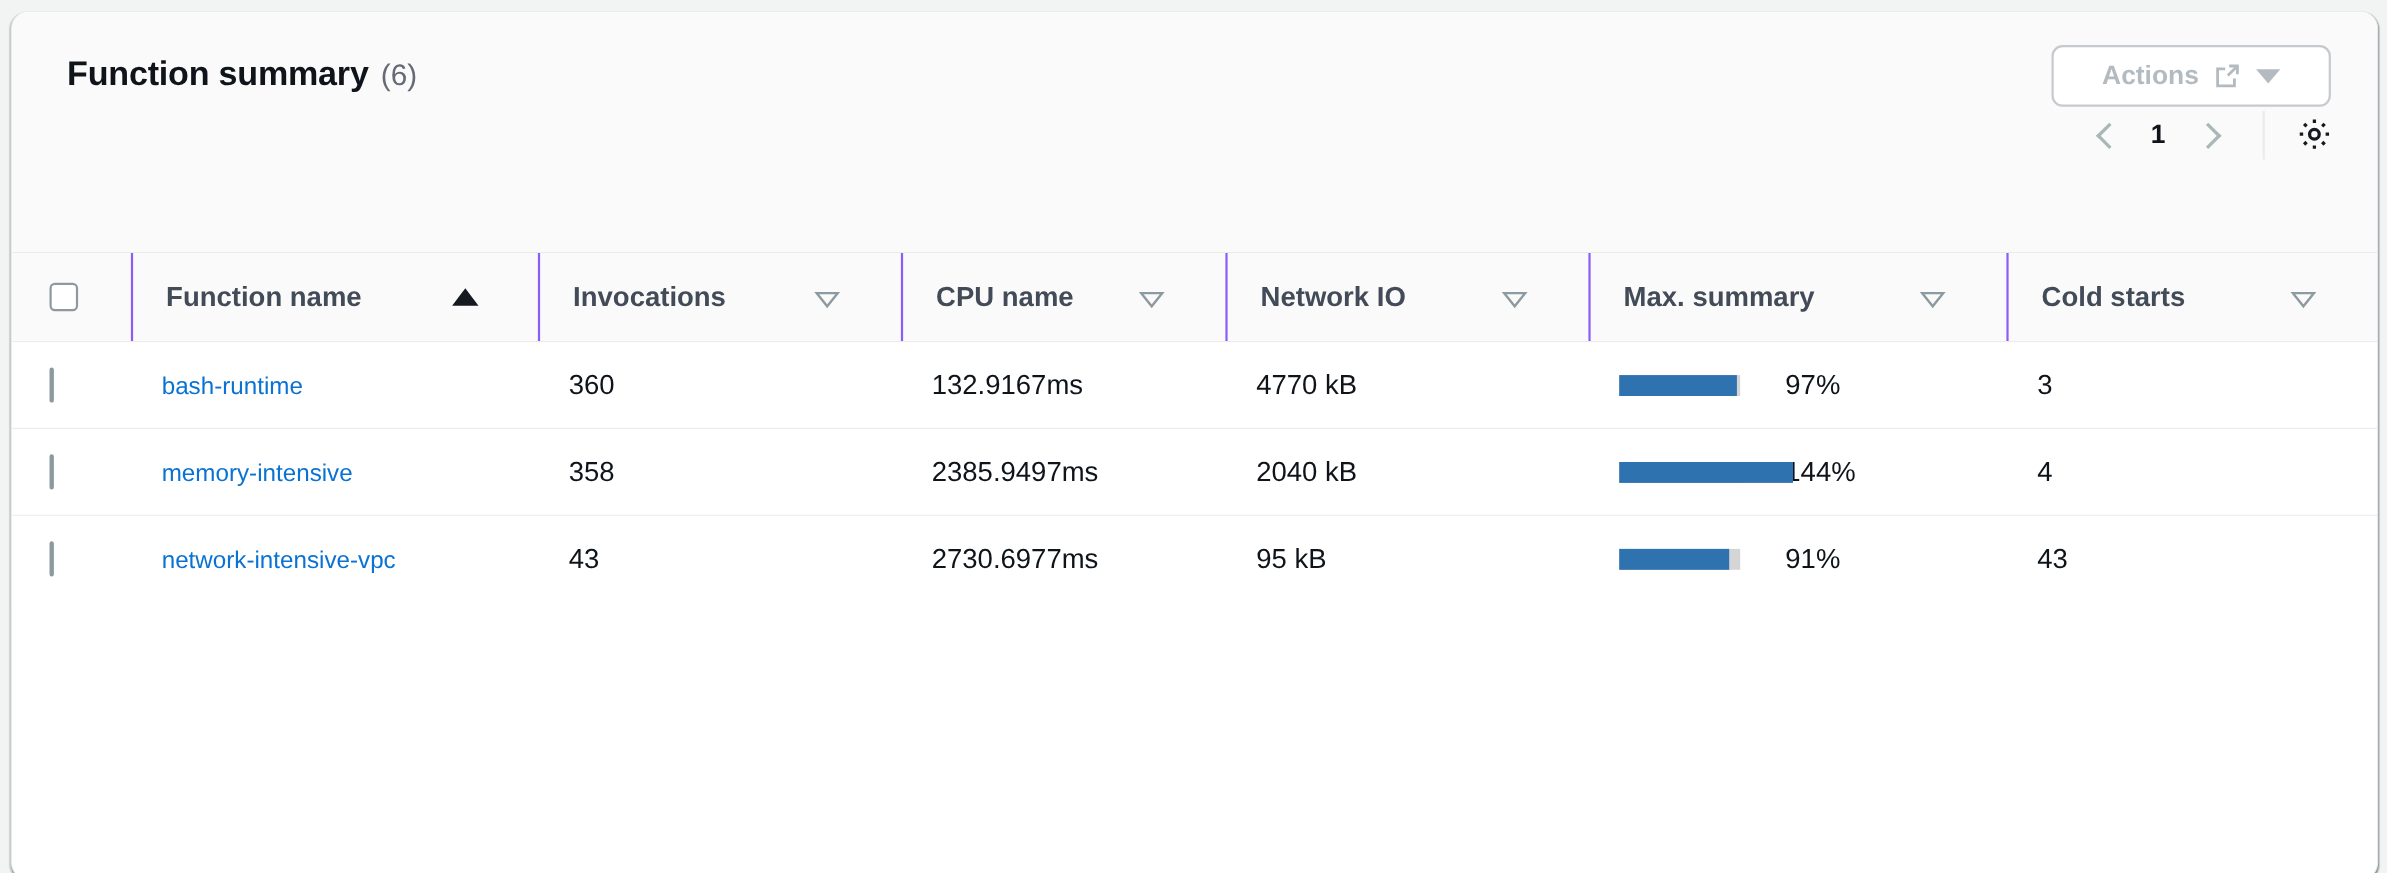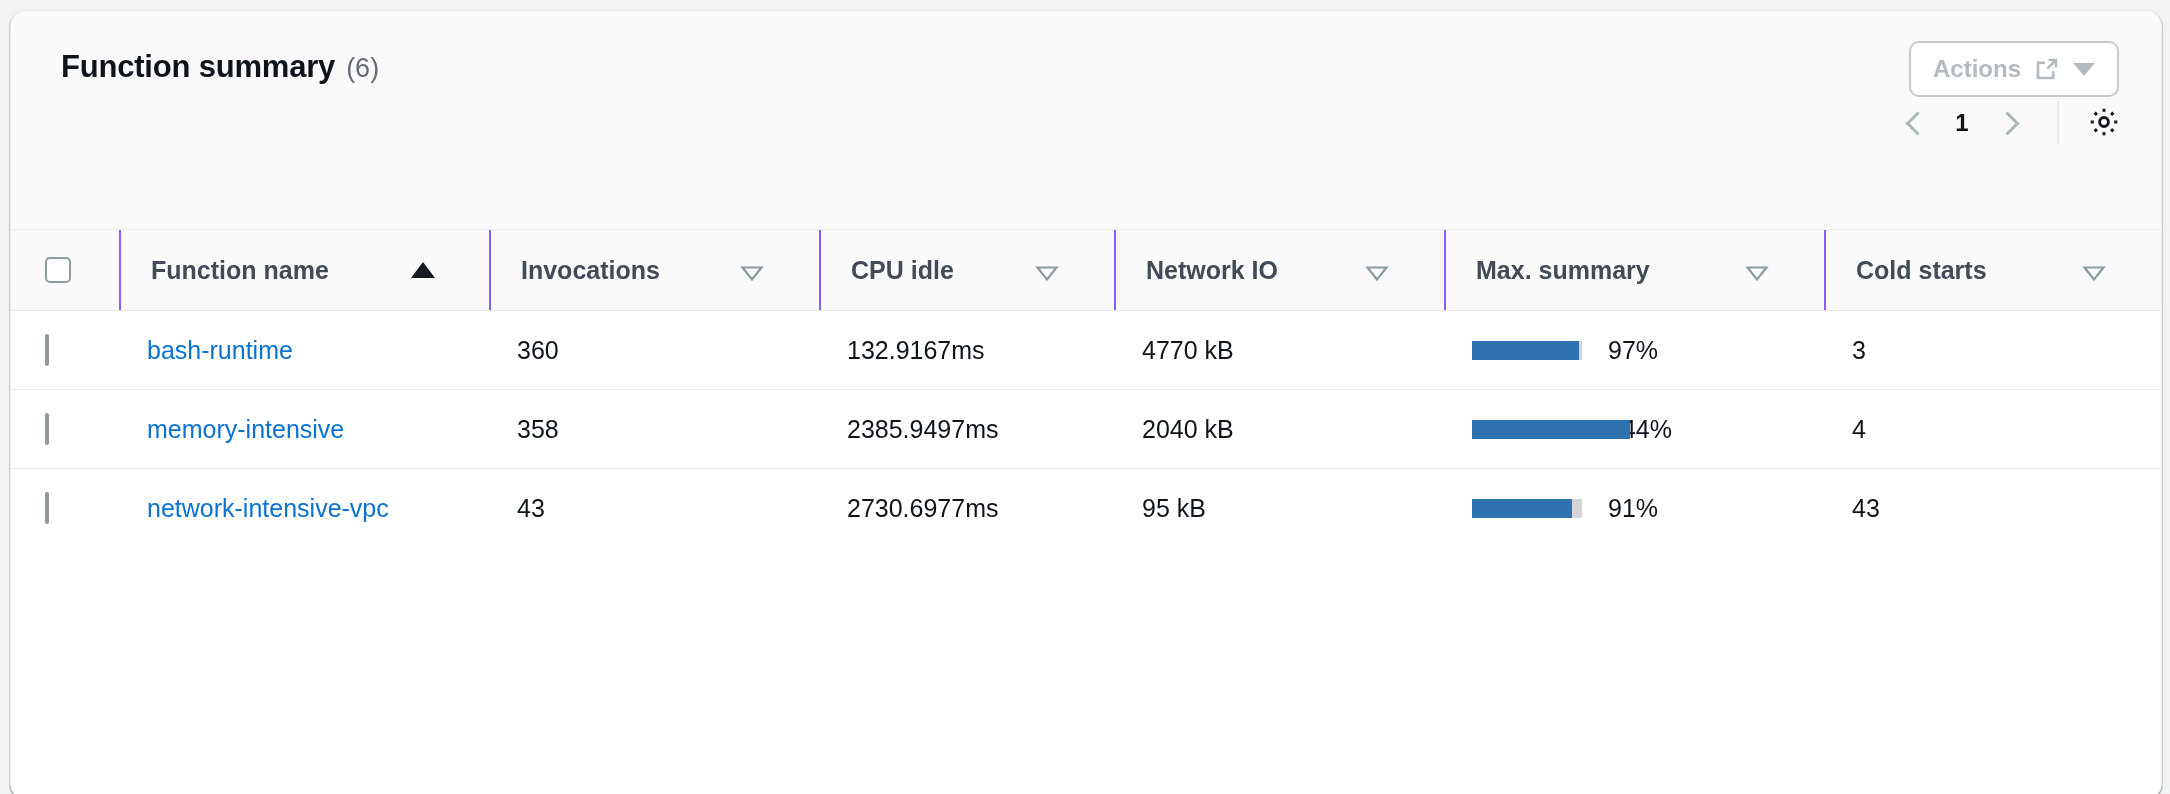--- a/index.html
+++ b/index.html
@@ -66,21 +66,21 @@
     font-size: 27px;
     font-weight: normal;
     color: #656b76;
   }
 
   .actions-btn {
     display: inline-flex;
     align-items: center;
     gap: 14px;
     height: 56px;
-    padding: 0 22px;
+    padding: 0 44px;
     border: 2px solid #c6cace;
     border-radius: 10px;
     background: #ffffff;
     color: #b4bbc0;
     font-size: 24px;
     font-weight: bold;
     cursor: default;
     white-space: nowrap;
     margin-right: 10px;
     margin-top: 4px;
@@ -215,29 +215,29 @@
     padding: 0 28px;
     vertical-align: middle;
     background: #ffffff;
   }
 
   tbody tr:last-child td { border-bottom: none; }
 
   .fn-link {
     color: #0972d3;
     text-decoration: none;
-    font-size: 25px;
+    font-size: 22px;
     cursor: pointer;
   }
 
   
   .mem-cell-inner {
     display: flex;
     align-items: center;
-    gap: 0;
+    gap: 15px;
   }
 
   .bar-track {
     position: relative;
     width: 110px;
     height: 19px;
     background: #d5d5d5;
     flex: none;
   }
 
@@ -334,21 +334,21 @@
               <span class="sort-idle">
                 <svg viewBox="0 0 26 20" width="26" height="20" fill="none" stroke="#8c9ba1" stroke-width="2.2">
                   <path d="M3.5 4.5h19L13 16.5z"></path>
                 </svg>
               </span>
             </div>
           </th>
 
           <th class="col-sep">
             <div class="th-inner">
-              <span>CPU idle</span>
+              <span>CPU name</span>
               <span class="sort-idle">
                 <svg viewBox="0 0 26 20" width="26" height="20" fill="none" stroke="#8c9ba1" stroke-width="2.2">
                   <path d="M3.5 4.5h19L13 16.5z"></path>
                 </svg>
               </span>
             </div>
           </th>
 
           <th class="col-sep">
             <div class="th-inner">

